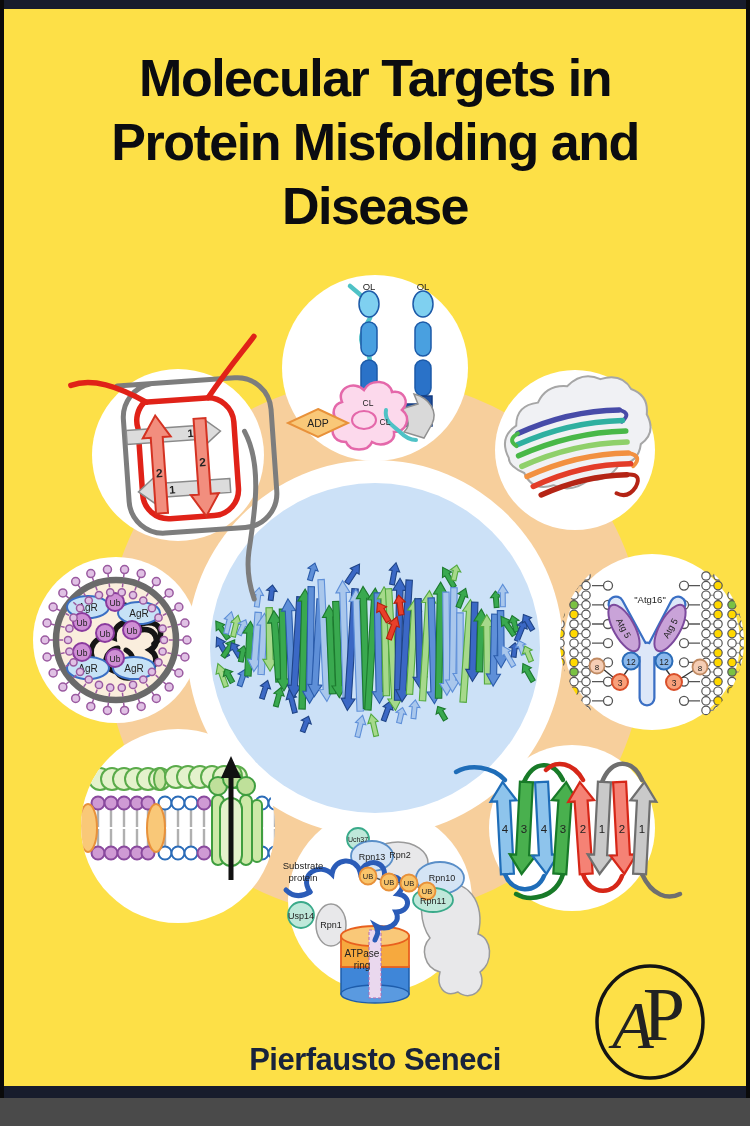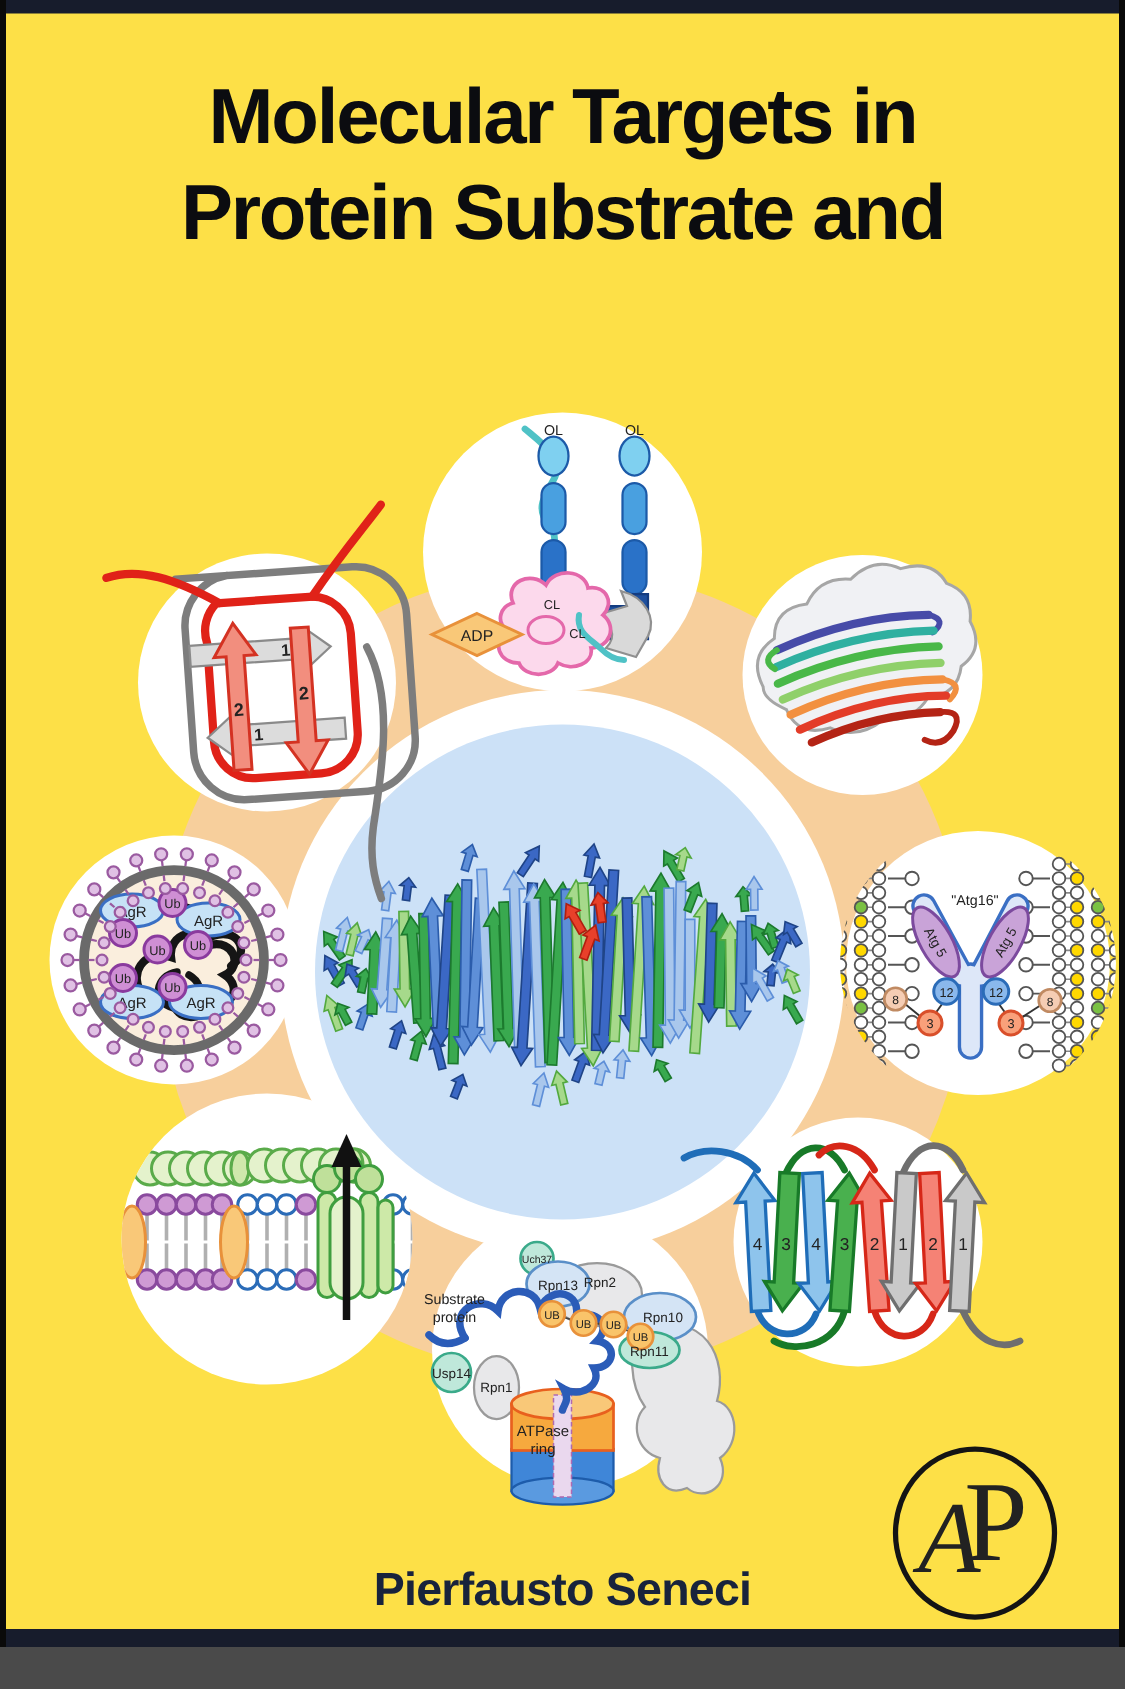--- a/index.html
+++ b/index.html
@@ -21,21 +21,22 @@
 <body>
 
 <div class="cover">
   <div class="bar top"></div>
   <div class="bar bottom"></div>
   <div class="edge left"></div>
   <div class="edge right"></div>
 
   <div class="title">
     <div>Molecular Targets in</div>
-    <div>Protein Substrate and</div>
+    <div>Protein Misfolding and</div>
+    <div>Disease</div>
   </div>
 
   <div class="author">Pierfausto Seneci</div>
 
   <svg class="art" width="750" height="1126" viewBox="0 0 750 1126">
     <defs>
       <clipPath id="clipAtg">
           <circle cx="652" cy="642" r="92"></circle>
         </clipPath>
       <clipPath id="clipMem">

